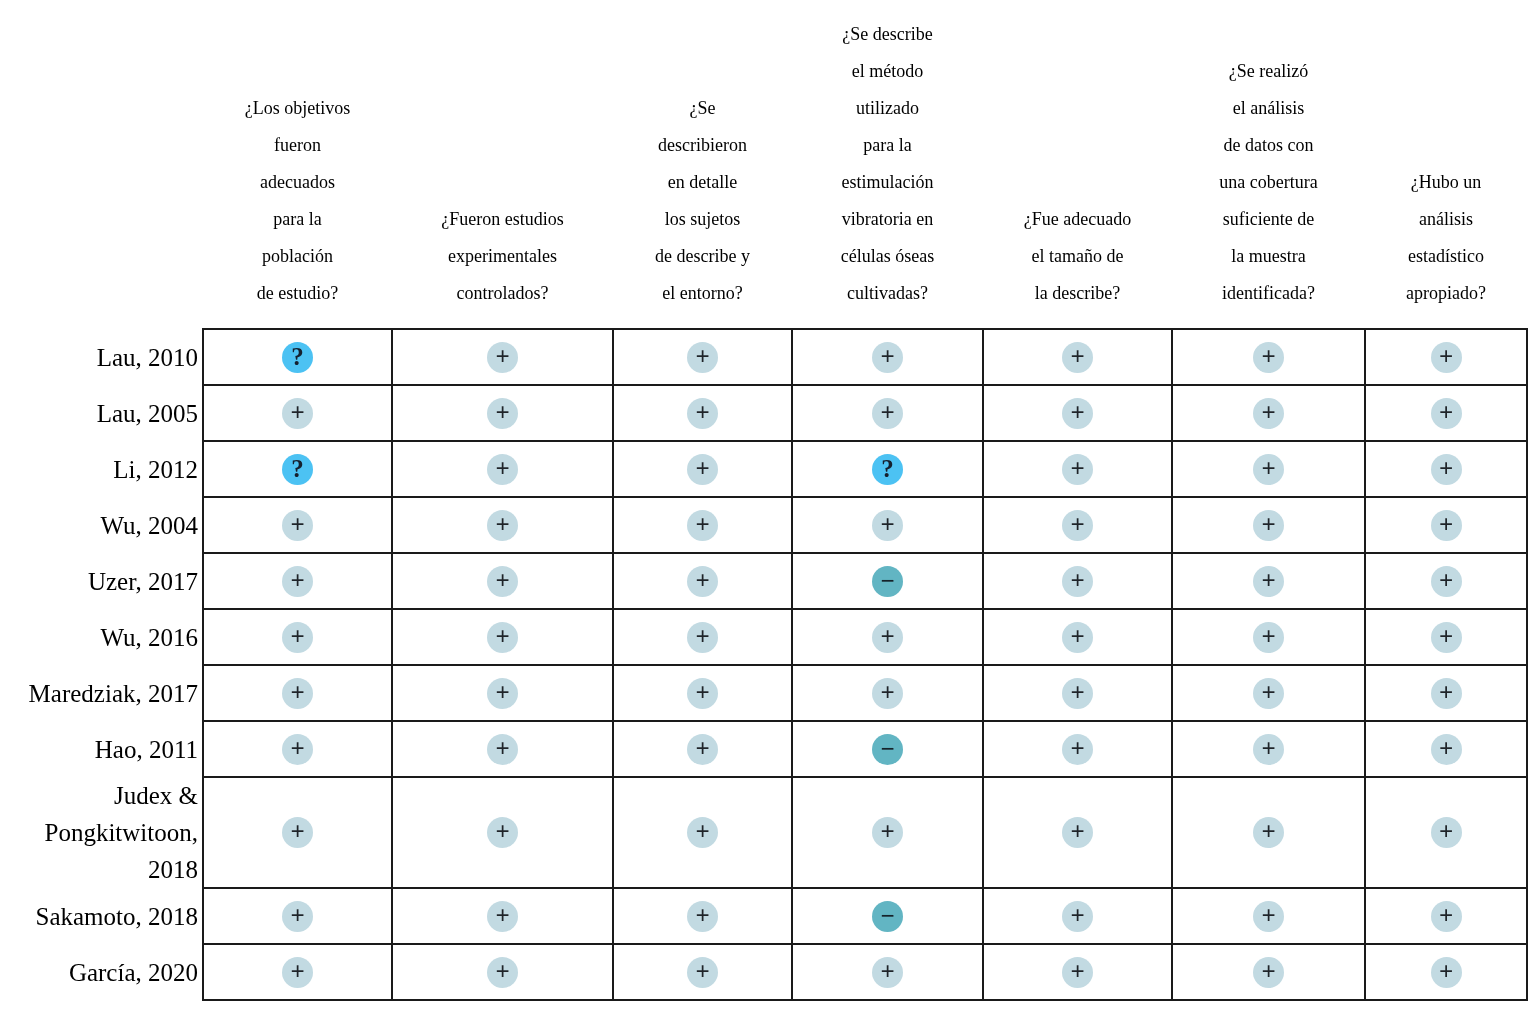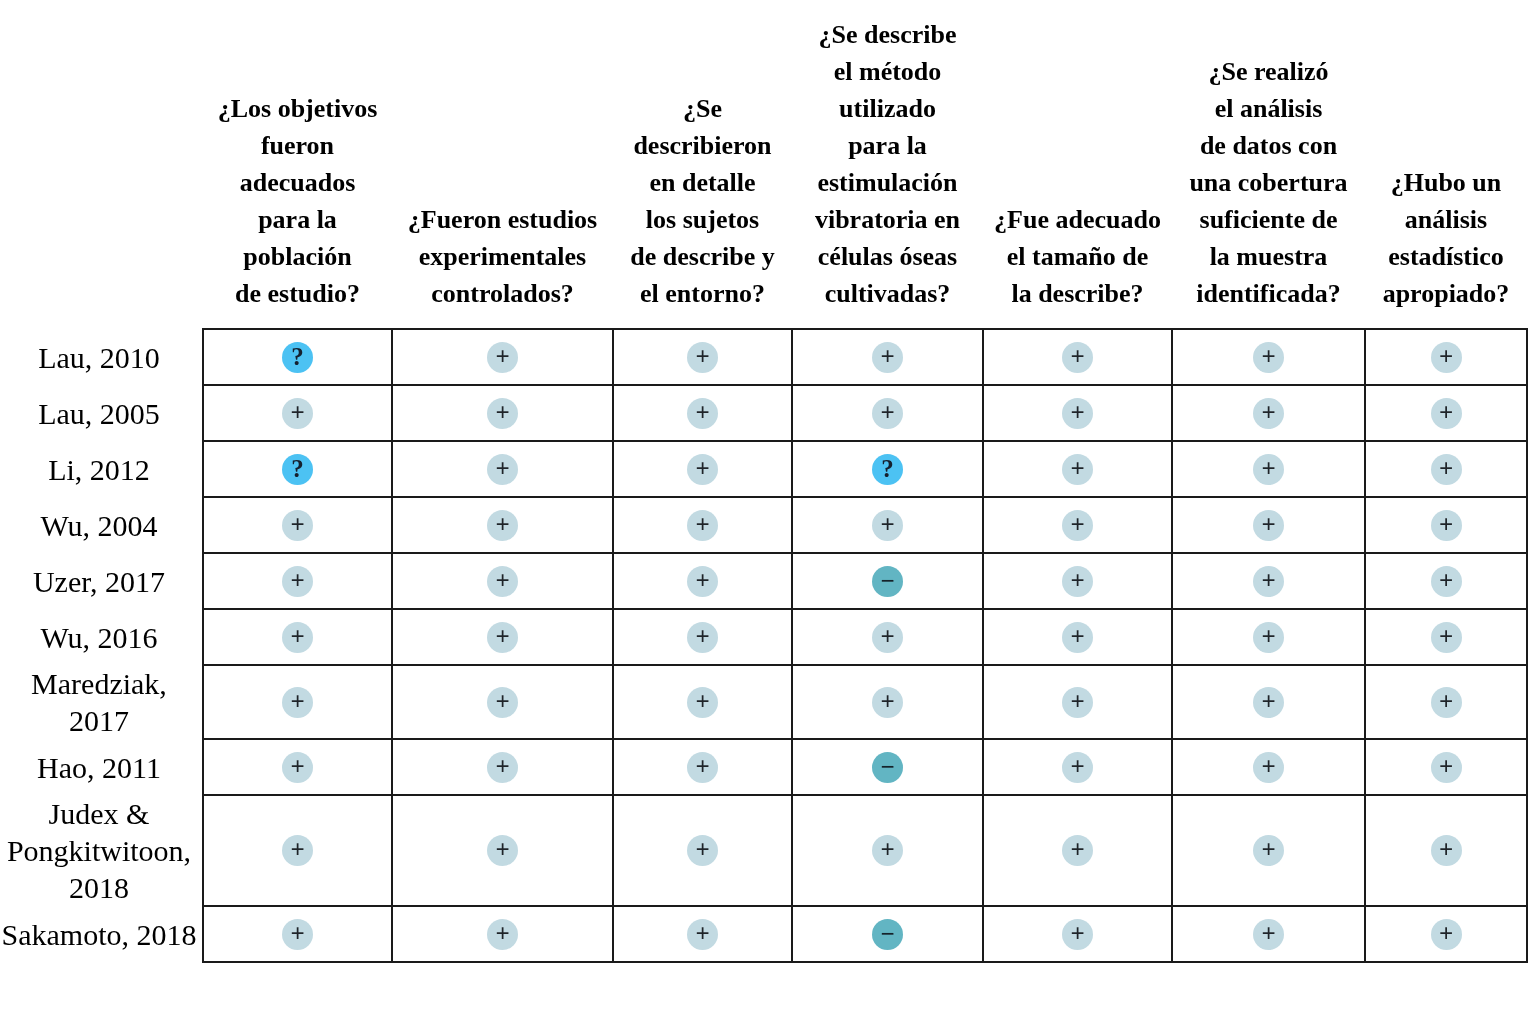--- a/index.html
+++ b/index.html
@@ -30,31 +30,32 @@
   col.c-q5 { width: 189px; }
   col.c-q6 { width: 193px; }
   col.c-q7 { width: 162px; }
 
   thead th {
     border: none;
     height: 320px;
     box-sizing: border-box;
     vertical-align: bottom;
     text-align: center;
-    font-weight: bold;
-    font-size: 26px;
+    font-weight: normal;
+    font-size: 18px;
     line-height: 37px;
     white-space: pre-line;
     padding: 16px 2px 16px 2px;
   }
   tbody th.study {
     border: none;
+    text-align: right;
     vertical-align: middle;
     font-weight: normal;
-    font-size: 30px;
+    font-size: 25px;
     line-height: 37px;
     white-space: pre-line;
     padding: 0 4px 0 0;
   }
   tbody td {
     border: 2px solid #1a1a1a;
     text-align: center;
     vertical-align: middle;
     height: 56px;
     box-sizing: border-box;
@@ -230,15 +231,25 @@
         <tr>
           <th class="study">Sakamoto, 2018</th>
           <td><span class="dot positive">+</span></td>
           <td><span class="dot positive">+</span></td>
           <td><span class="dot positive">+</span></td>
           <td><span class="dot negative">−</span></td>
           <td><span class="dot positive">+</span></td>
           <td><span class="dot positive">+</span></td>
           <td><span class="dot positive">+</span></td>
         </tr>
+        <tr>
+          <th class="study">García, 2020</th>
+          <td><span class="dot positive">+</span></td>
+          <td><span class="dot positive">+</span></td>
+          <td><span class="dot positive">+</span></td>
+          <td><span class="dot positive">+</span></td>
+          <td><span class="dot positive">+</span></td>
+          <td><span class="dot positive">+</span></td>
+          <td><span class="dot positive">+</span></td>
+        </tr>
       </tbody>
   </table>
 </div>
 
 </body></html>

